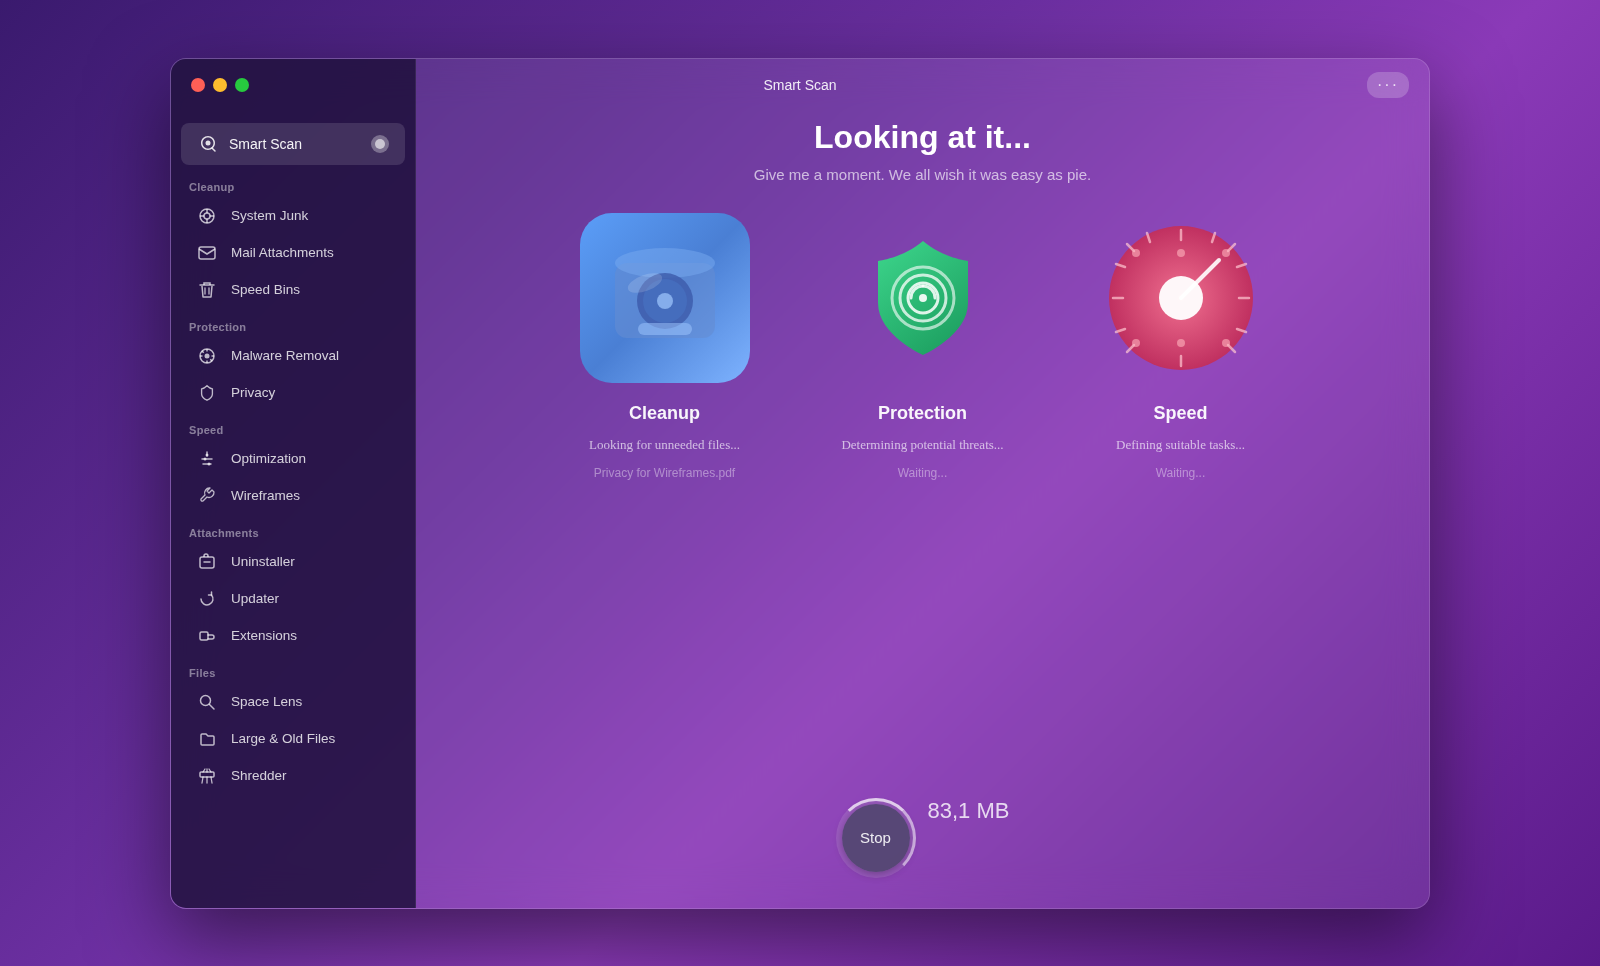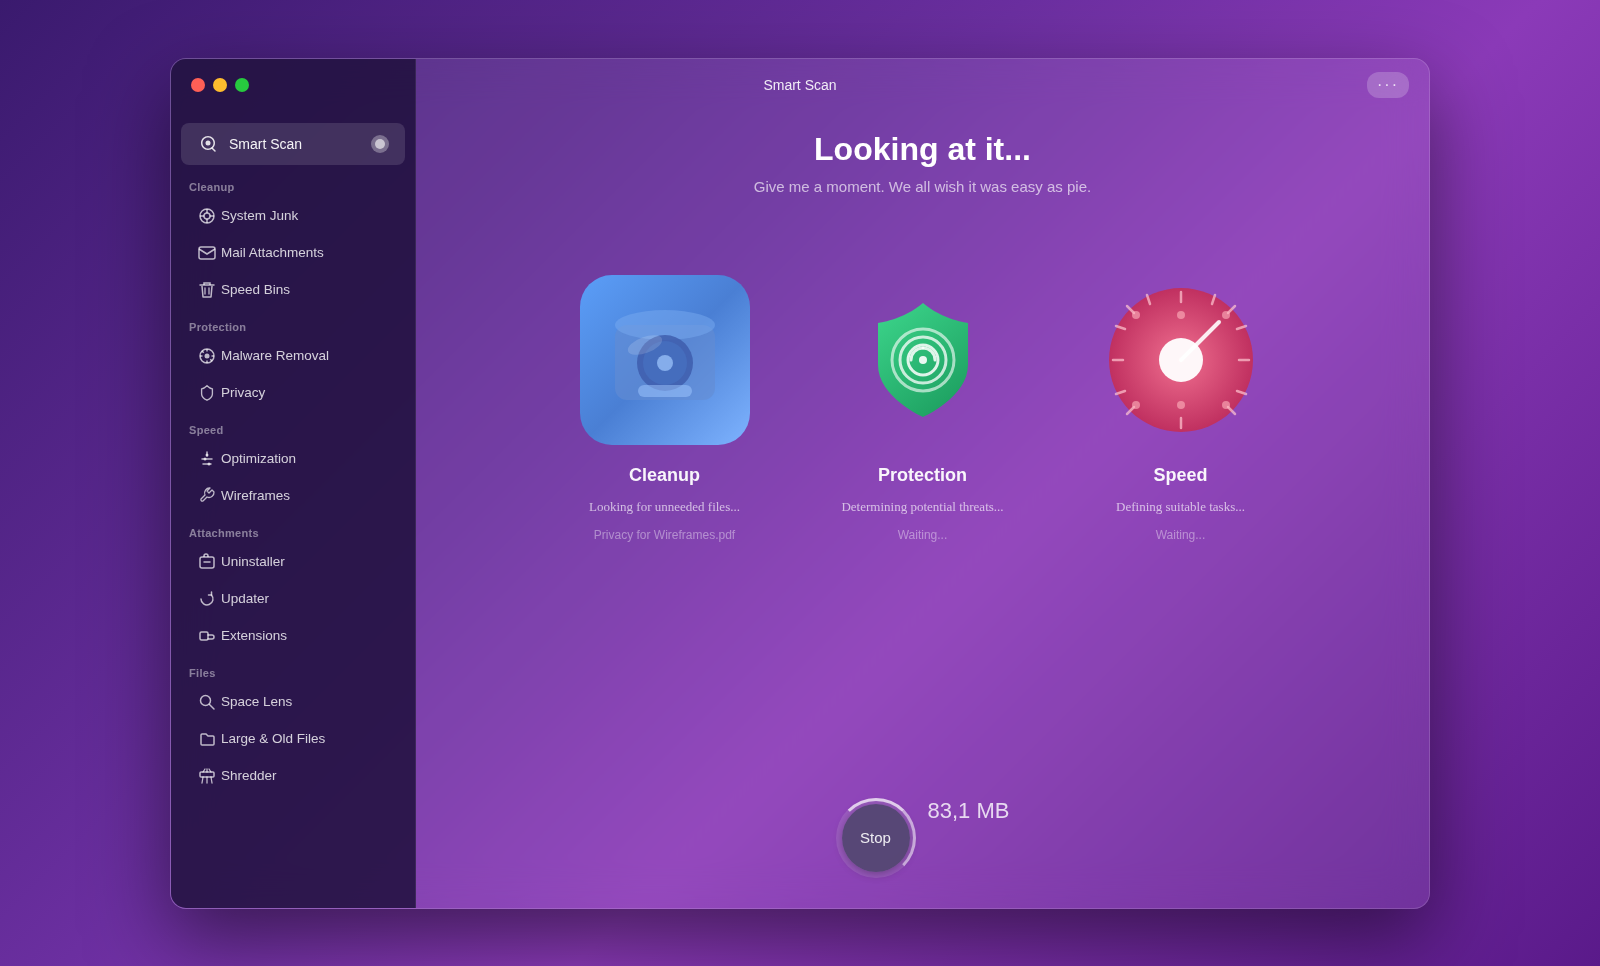--- a/index.html
+++ b/index.html
@@ -127,21 +127,21 @@
       font-size: 11px;
       font-weight: 600;
       padding: 12px 18px 4px;
       text-transform: none;
       letter-spacing: 0.3px;
     }
     .sidebar-nav-item {
       display: flex;
       align-items: center;
       padding: 8px 18px;
-      gap: 4px;
+      gap: 14px;
       cursor: pointer;
       border-radius: 6px;
       margin: 1px 8px;
       transition: background 0.15s;
     }
     .nav-icon {
       width: 20px;
       height: 20px;
       display: flex;
       align-items: center;
@@ -151,21 +151,21 @@
     }
     .nav-label {
       color: rgba(255,255,255,0.8);
       font-size: 13.5px;
       font-weight: 400;
     }
 
     
     .main-content {
       flex: 1;
-      padding-top: 32px;
+      padding-top: 20px;
       display: flex;
       flex-direction: column;
       align-items: center;
       background: transparent;
       position: relative;
     }
     .main-inner {
       display: flex;
       flex-direction: column;
       align-items: center;
@@ -175,21 +175,21 @@
     .main-title {
       color: #ffffff;
       font-size: 32px;
       font-weight: 700;
       margin-bottom: 10px;
       text-align: center;
     }
     .main-subtitle {
       color: rgba(255,255,255,0.65);
       font-size: 15px;
-      margin-bottom: 80px;
+      margin-bottom: 30px;
       text-align: right;
     }
     .cards-row {
       display: flex;
       gap: 28px;
       justify-content: center;
       margin-bottom: 50px;
     }
     .card {
       width: 230px;

